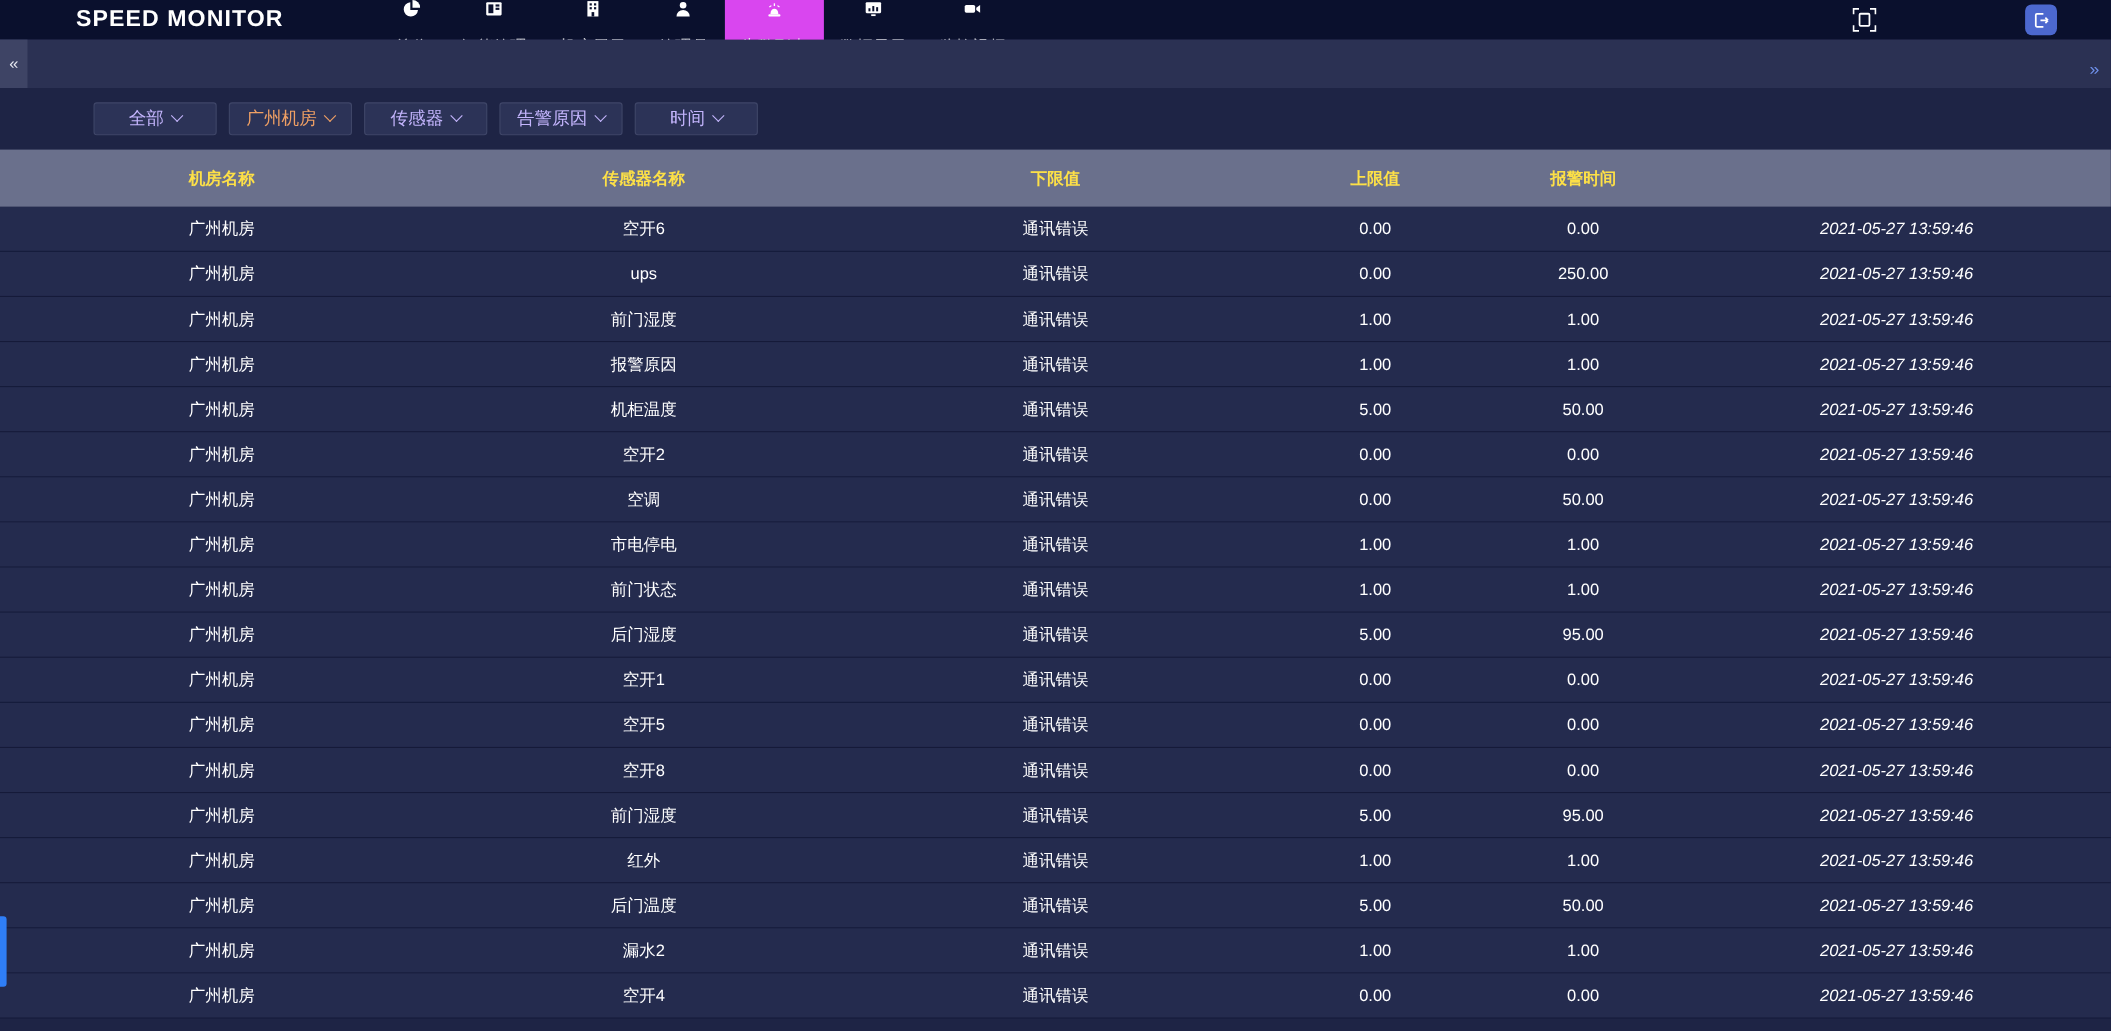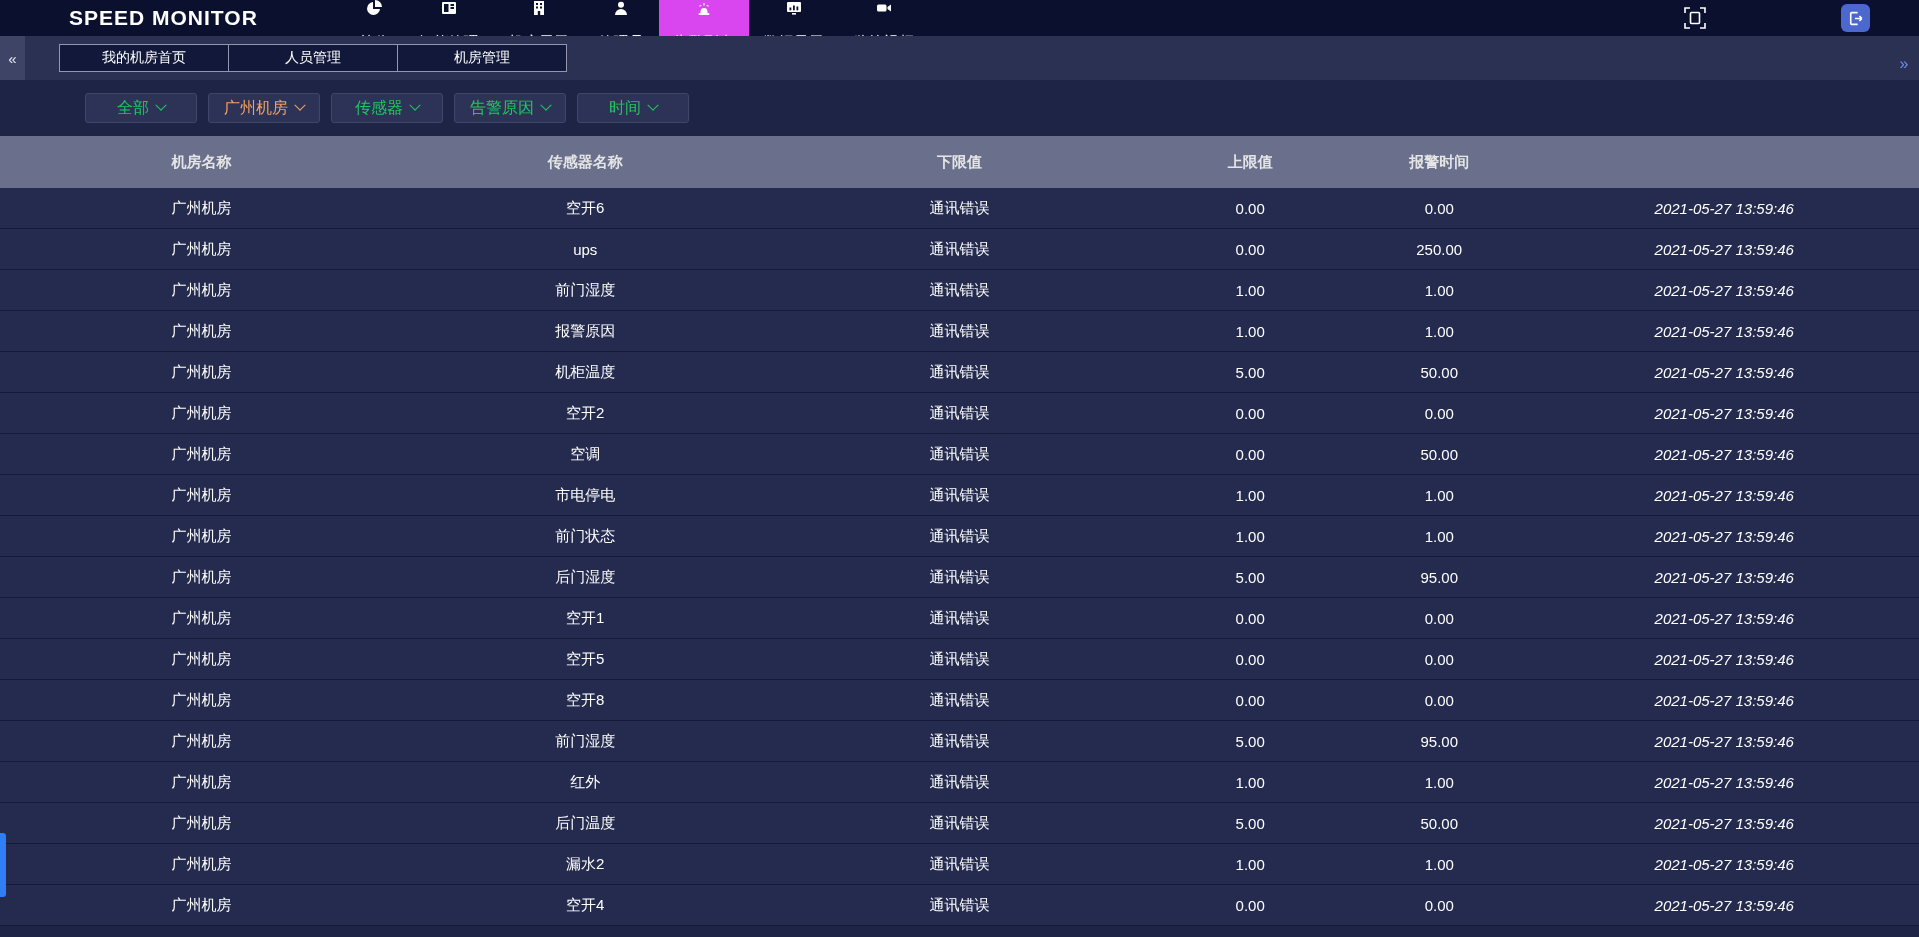--- a/index.html
+++ b/index.html
@@ -55,35 +55,35 @@
   .collapse-right {
     position:absolute; right:4px; bottom:4px; width:22px; height:24px;
     color:#6e8fe8; font-size:16px; display:flex; align-items:center;
     justify-content:center; cursor:pointer;
   }
   
   .filters { padding:13px 0 0 85px; display:flex; gap:11px; height:56px; }
   .filter-btn {
     min-width:112px; height:30px; padding:0 14px;
     background:#2c3357; border:1px solid #3f4668; border-radius:3px;
-    color:#22c55e; font-size:16px; cursor:pointer;
+    color:#c4b5fd; font-size:16px; cursor:pointer;
     display:inline-flex; align-items:center; justify-content:center; gap:8px;
     font-family:inherit;
   }
   .filter-btn.active { color:#f0a064; }
   .caret {
     width:8px; height:8px; border-right:1.5px solid currentColor;
     border-bottom:1.5px solid currentColor; transform:rotate(45deg) translate(-2px,-2px);
     display:inline-block;
   }
   
   .table { width:100%; }
   .thead {
     display:flex; height:52px; align-items:center;
-    background:#6a708c; color:#e5e5e5; font-weight:700; font-size:15px;
+    background:#6a708c; color:#fde047; font-weight:700; font-size:15px;
   }
   .trow {
     display:flex; height:41px; align-items:center;
     background:#242b4e; border-bottom:1px solid #151a39;
     font-size:15px; color:#fff;
   }
   .cell { text-align:center; overflow:hidden; white-space:nowrap; }
   .cell:nth-child(1){ width:21%; }
   .cell:nth-child(2){ width:19%; }
   .cell:nth-child(3){ width:20%; }
@@ -191,31 +191,20 @@
           <path d="M10 2.5H4.5a1 1 0 0 0-1 1v9a1 1 0 0 0 1 1H10"></path>
           <path d="M7.5 8h6.5m0 0-2.3-2.3M14 8l-2.3 2.3"></path>
         </svg>
       </span>
     </button>
   </div>
 </header>
 
 <div class="tabbar">
   <div class="collapse-left">«</div>
-  <div class="tabs" id="tabs">
-      <div class="tab">
-        <span>我的机房首页</span>
-      </div>
-      <div class="tab">
-        <span>人员管理</span>
-      </div>
-      <div class="tab">
-        <span>机房管理</span>
-      </div>
-    </div>
   <div class="collapse-right">»</div>
 </div>
 
 <div class="content">
   <div class="filters" id="filters">
       <button class="filter-btn">
         <span>全部</span>
         <span class="caret"></span>
       </button>
       <button class="filter-btn active">

